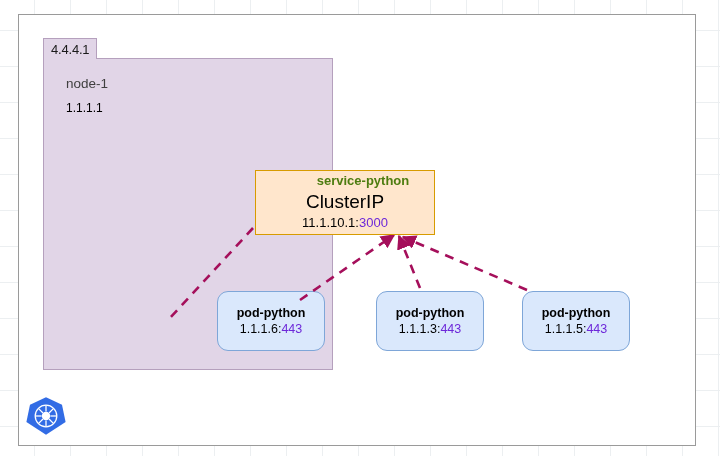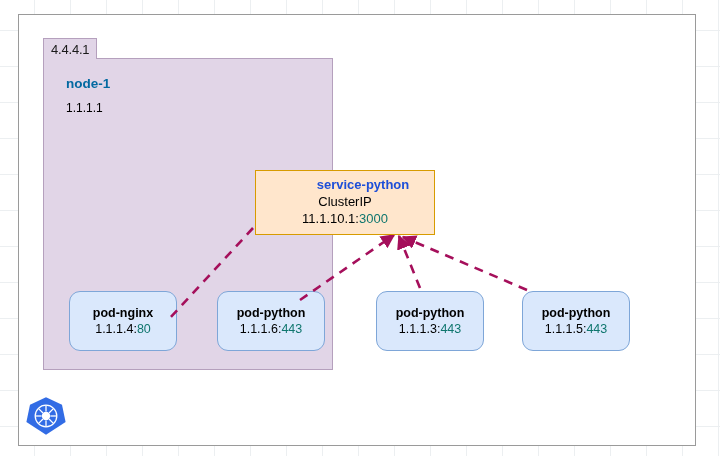--- a/index.html
+++ b/index.html
@@ -61,22 +61,22 @@
     align-items: center;
     font-size: 13px;
     color: #1a1a1a;
     letter-spacing: -0.2px;
   }
   .node-title {
     position: absolute;
     left: 22px;
     top: 17px;
     font-size: 13.5px;
-    font-weight: bold;
-    color: #0369a1;
+    font-weight: normal;
+    color: #404040;
   }
   .node-ip {
     position: absolute;
     left: 22px;
     top: 42px;
     font-size: 12px;
     color: #000000;
   }
 
   
@@ -98,21 +98,21 @@
     font-size: 12.5px;
     font-weight: bold;
     color: #000000;
   }
   .pod-addr {
     font-size: 12.5px;
     color: #000000;
     white-space: nowrap;
   }
   .port {
-    color: #0f766e;
+    color: #6d28d9;
   }
 
   
   #service-box {
     position: absolute;
     left: 255px;
     top: 170px;
     width: 180px;
     height: 65px;
     background: #ffe6cc;
@@ -121,25 +121,25 @@
     display: flex;
     flex-direction: column;
     align-items: center;
     justify-content: center;
     line-height: 1.3;
     z-index: 6;
   }
   #service-box .svc-name {
     font-size: 13px;
     font-weight: bold;
-    color: #1d4ed8;
+    color: #4d7c0f;
     margin-left: 36px;
   }
   #service-box .svc-type {
-    font-size: 13px;
+    font-size: 19px;
     color: #000000;
   }
   #service-box .svc-addr {
     font-size: 13px;
     color: #000000;
     white-space: nowrap;
   }
 
   
   #edges {
@@ -168,26 +168,20 @@
 
   <div id="canvas">
 
     <div class="node-box" style="left:24px; top:43px; width:290px; height:312px;">
       <div class="node-tab">4.4.4.1</div>
       <div class="node-title">node-1</div>
       <div class="node-ip">1.1.1.1</div>
     </div>
 
 
-    <div class="pod-box" style="left:50px; top:276px;">
-      <div class="pod-name">pod-nginx</div>
-      <div class="pod-addr">
-        <span>1.1.1.4</span><span>:</span><span class="port">80</span>
-      </div>
-    </div>
 
     <div class="pod-box" style="left:198px; top:276px;">
       <div class="pod-name">pod-python</div>
       <div class="pod-addr">
         <span>1.1.1.6</span><span>:</span><span class="port">443</span>
       </div>
     </div>
 
     <div class="pod-box" style="left:357px; top:276px;">
       <div class="pod-name">pod-python</div>

